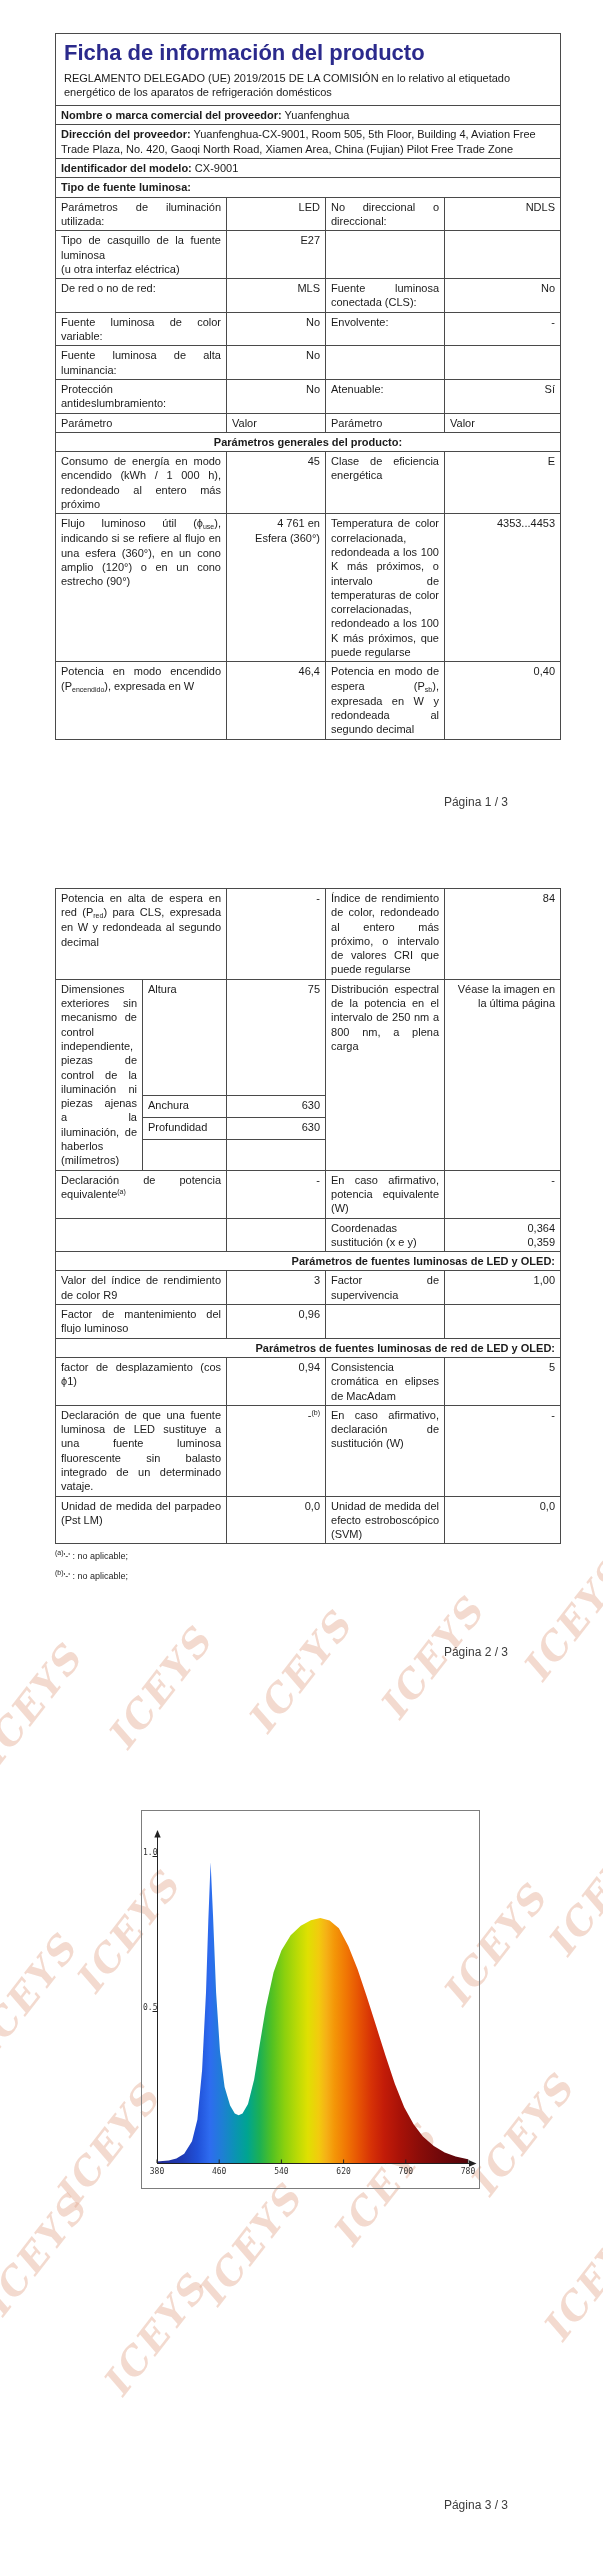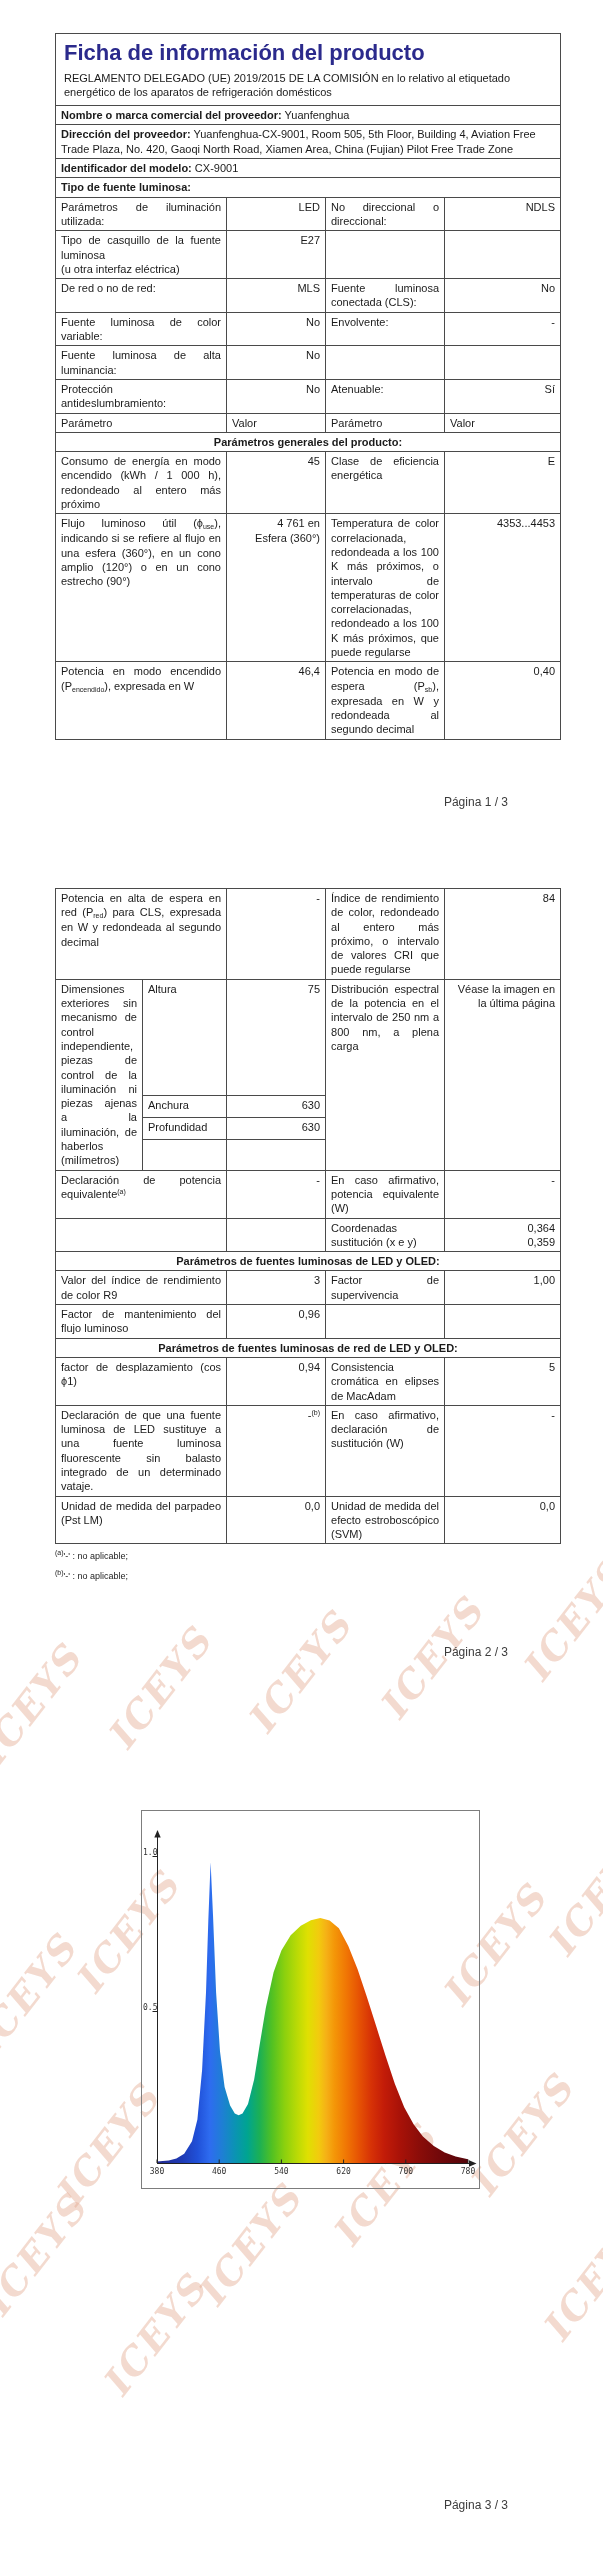--- a/index.html
+++ b/index.html
@@ -24,21 +24,21 @@
   }
   .fiche td.p   { text-align:justify; }
   .fiche td.v   { text-align:right; }
   .fiche td.full{ text-align:left;margin-left:10px; }
   .fiche td.title-cell {
     font-family:"Liberation Sans", sans-serif; font-size:22px; font-weight:bold;
     color:#2b2a8c; padding:5px 8px 1px 8px; border-bottom:none;
   }
   .fiche td.regl-cell { border-top:none; padding:2px 8px 6px 8px; }
   .fiche td.sec-c { font-weight:bold; text-align:center; }
-  .fiche td.sec-l { font-weight:bold; text-align:center; }
+  .fiche td.sec-l { font-weight:bold; text-align:right; }
   .fiche tr.dimsub td { height:17px; }
   .b { font-weight:bold; }
   sub { font-size:7px; vertical-align:-2px; }
   sup { font-size:7px; vertical-align:4px; }
   .footnotes { margin-top:5px; font-size:9px; line-height:1.1; color:#222; }
   .footnotes div { margin-bottom:7px; }
   .footnotes sup { font-size:7px; vertical-align:4px; }
   .page-footer {
     position:absolute; left:0; width:508px; text-align:right;
     font-size:12px; color:#3c3c3c; z-index:2;

